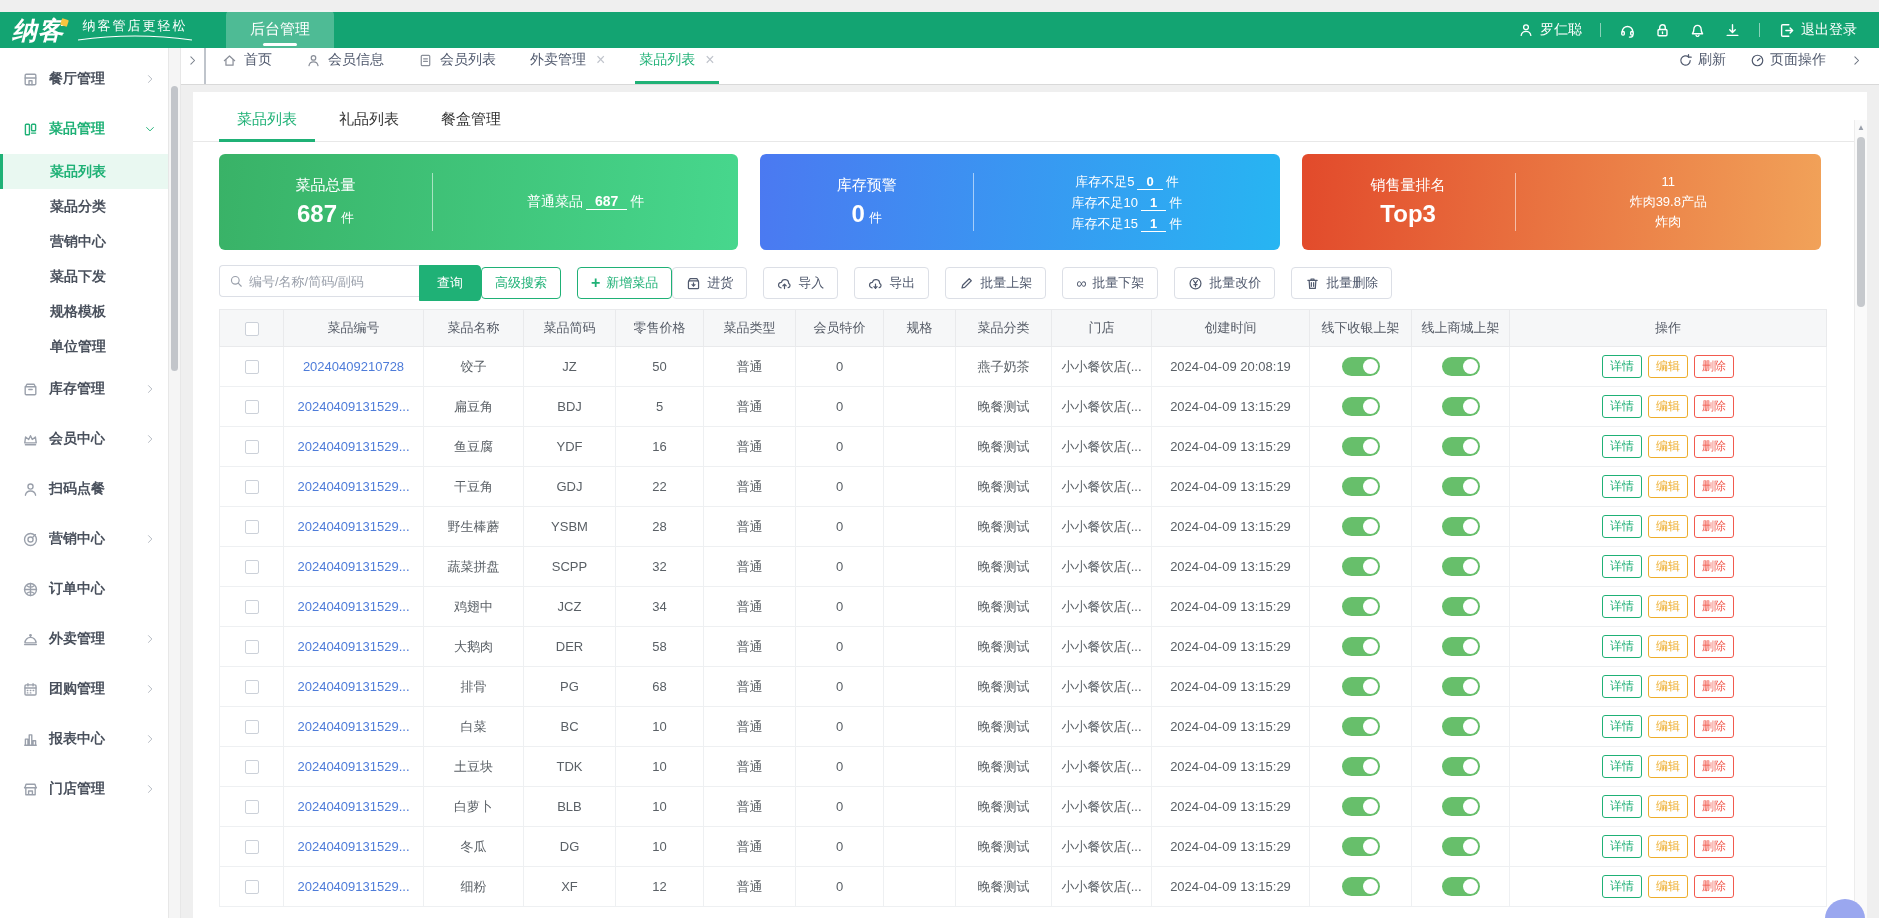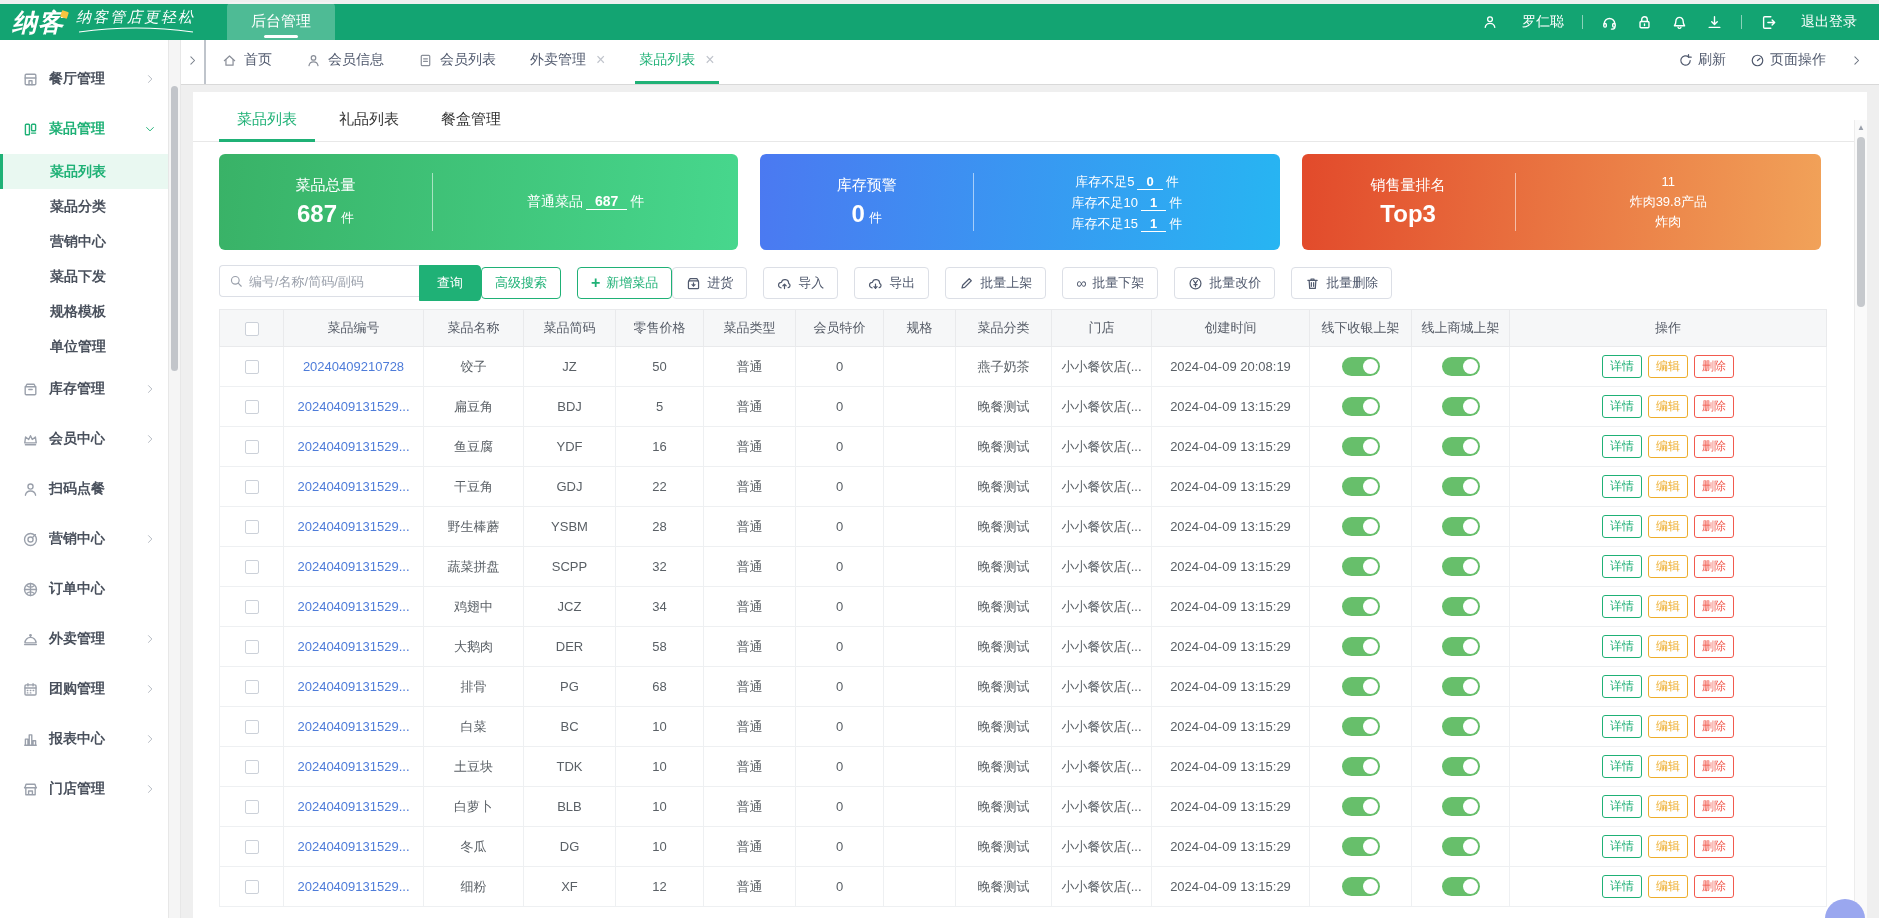--- a/index.html
+++ b/index.html
@@ -1,29 +1,29 @@
 <!DOCTYPE html>
 <html><head>
 <meta charset="utf-8">
 <style>
 *{margin:0;padding:0;box-sizing:border-box}
 html,body{width:1879px;height:918px;overflow:hidden;font-family:"Liberation Sans","DejaVu Sans",sans-serif}
 body{position:relative;background:#efefef;font-size:14px;color:#333}
 
 
-.topbar{position:absolute;left:0;top:4px;right:0;height:36px;background:#13a472;display:flex;align-items:center;color:#fff;z-index:30}
+.topbar{position:absolute;left:0;top:12px;right:0;height:36px;background:#13a472;display:flex;align-items:center;color:#fff;z-index:30}
 .logo{display:flex;align-items:flex-end;gap:12px;padding:2px 10px 3px 12px}
 .logo-zh{font-size:25px;font-weight:bold;font-style:italic;letter-spacing:1px;line-height:1;position:relative}
 .logo-zh::after{content:"";position:absolute;right:-4px;top:1px;width:7px;height:7px;background:#f7c53f;border-radius:1px;transform:rotate(18deg)}
 .slogan-wrap{display:flex;flex-direction:column;align-items:center;padding-bottom:1px}
-.slogan{font-size:15px;font-style:italic;letter-spacing:2px;white-space:nowrap}
+.slogan{font-size:13px;letter-spacing:2px;white-space:nowrap}
 .topbar-tab{align-self:flex-end;height:38px;padding:0 24px;background:rgba(255,255,255,.25);border-radius:5px 5px 0 0;display:flex;align-items:center;font-size:15px;margin-left:22px;position:relative;cursor:pointer}
 .topbar-tab::after{content:"";position:absolute;bottom:2px;left:50%;transform:translateX(-50%);width:34px;height:3px;background:#fff;border-radius:2px}
 .topbar-right{margin-left:auto;display:flex;align-items:center;gap:18px;padding-right:22px;font-size:14px}
-.tb-item{display:flex;align-items:center;gap:24px;cursor:pointer;white-space:nowrap}
+.tb-item{display:flex;align-items:center;gap:6px;cursor:pointer;white-space:nowrap}
 .tb-divider{width:1px;height:14px;background:rgba(255,255,255,.5)}
 svg.ic,svg.mi,svg.tic,svg.bic,svg.arrow{display:block;flex:none}
 
 
 .sidebar{position:absolute;left:0;top:36px;width:168px;bottom:0;background:#fff;padding-top:18px;overflow:hidden;z-index:5}
 .m-item{height:50px;display:flex;align-items:center;padding:0 12px 0 22px;color:#49505c;font-size:14px;font-weight:600;cursor:pointer}
 .m-item .mi{width:17px;height:17px;margin-right:10px;color:#9aa0ab}
 .m-item .arrow{width:12px;height:12px;margin-left:auto;color:#b3b8c0}
 .m-item.active{color:#1fb176}
 .m-item.active .mi,.m-item.active .arrow{color:#1fb176}

